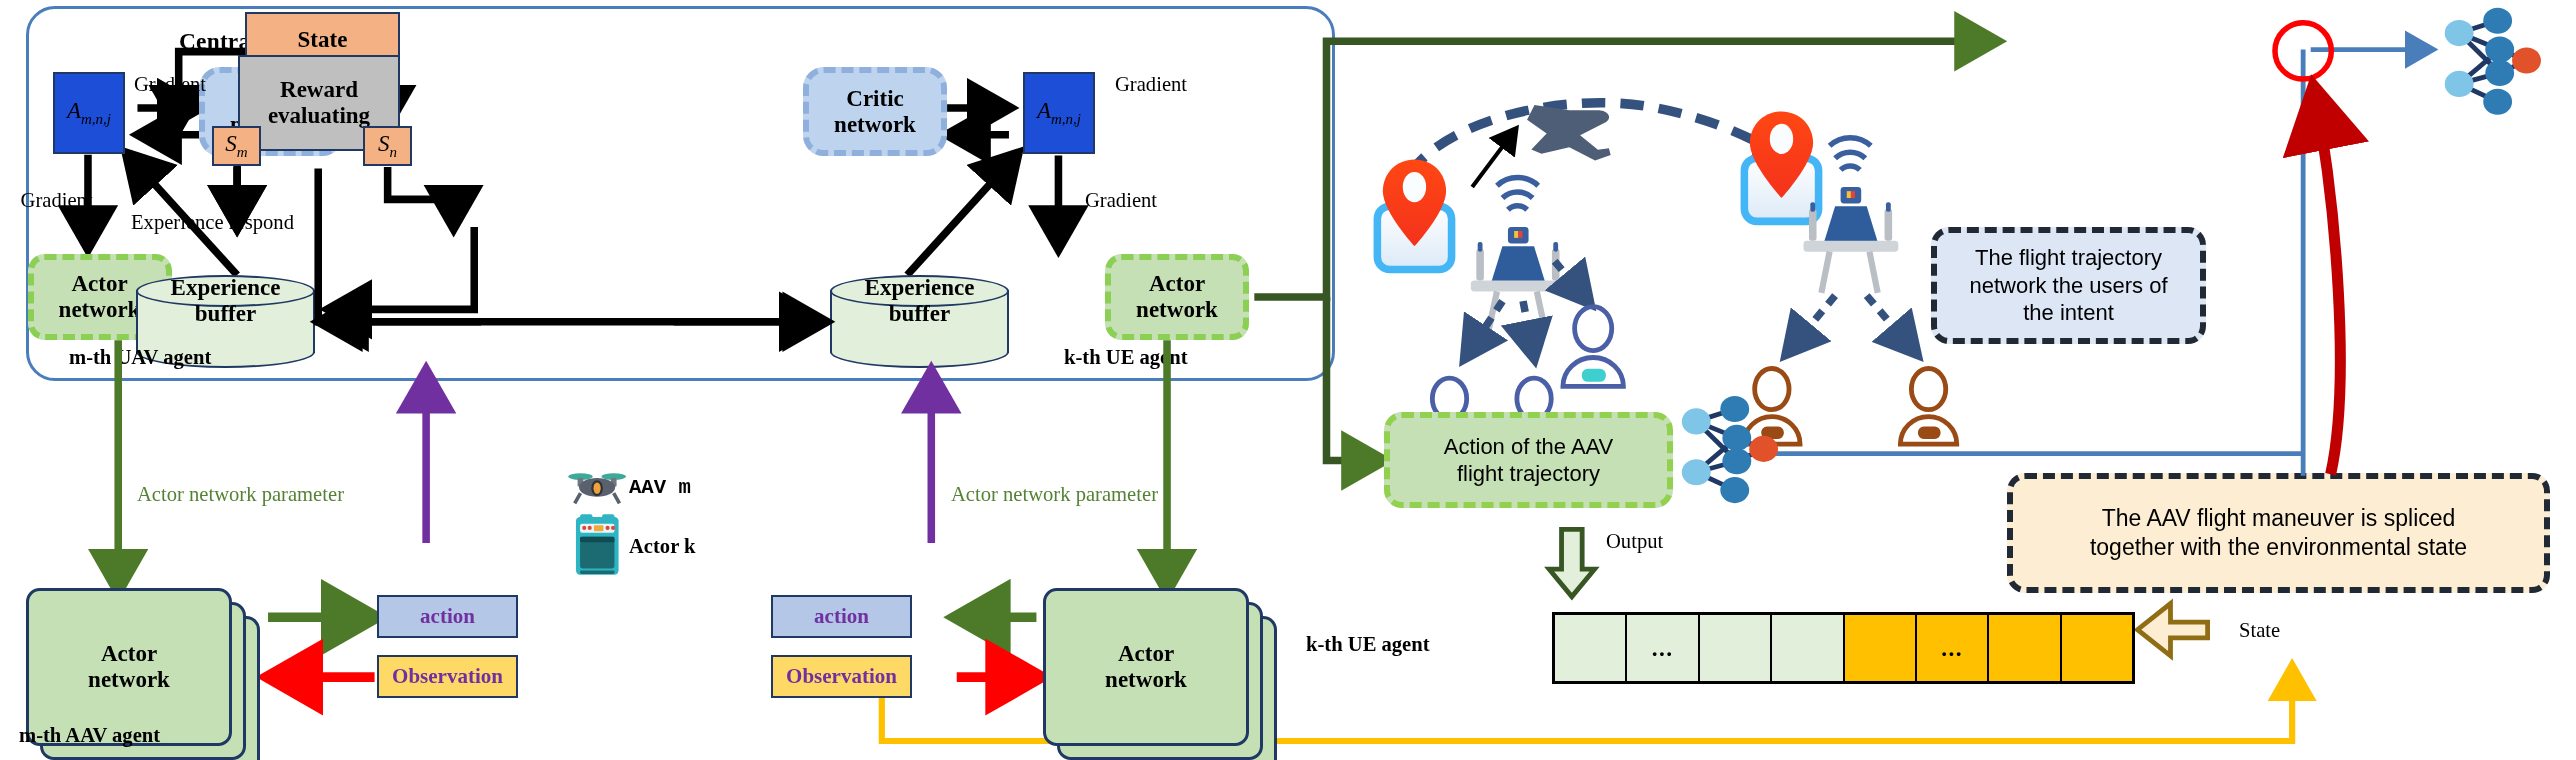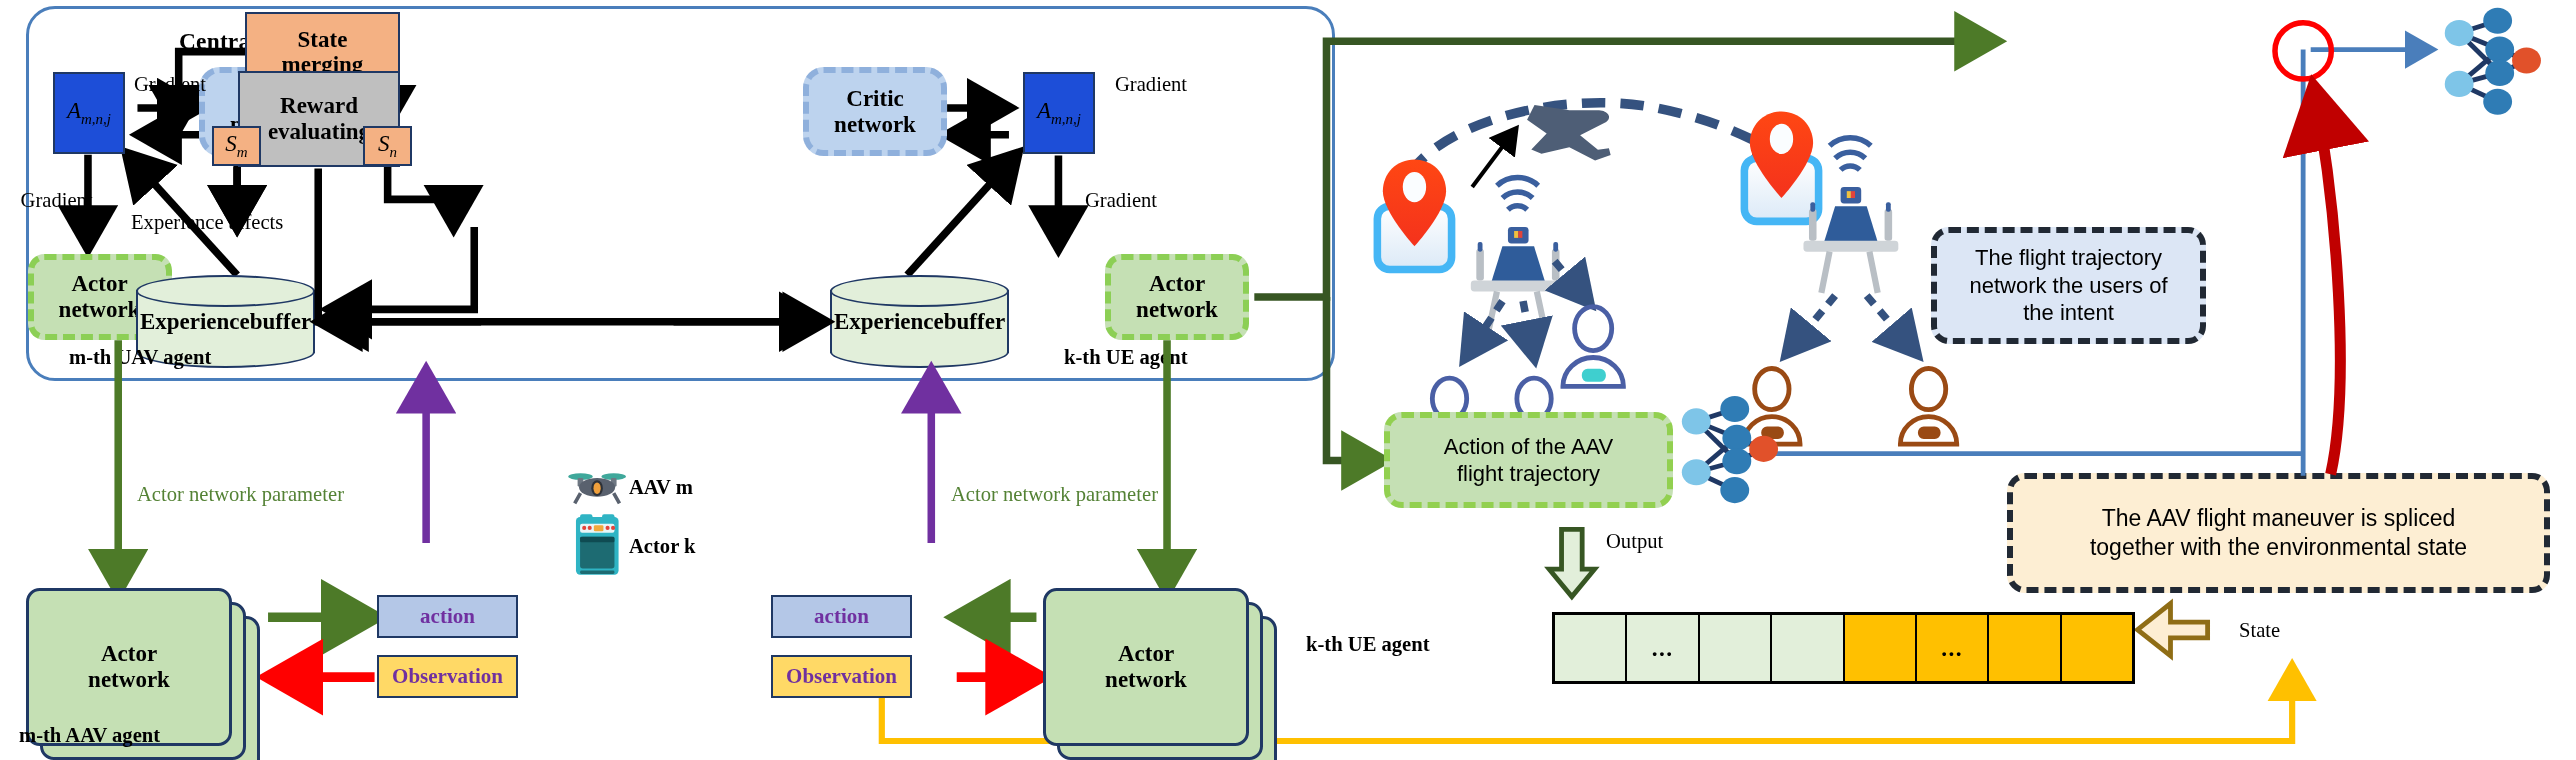--- a/index.html
+++ b/index.html
@@ -51,22 +51,22 @@
   
   .cyl { position:absolute; }
   .cyl .body { position:absolute; left:0; right:0; top:15px; bottom:15px;
                background:#e2efda; border-left:2.7px solid #1f3864;
                border-right:2.7px solid #1f3864; }
   .cyl .top { position:absolute; left:0; right:0; top:0; height:32px;
               background:#e2efda; border:2.7px solid #1f3864; border-radius:50%; }
   .cyl .bot { position:absolute; left:0; right:0; bottom:0; height:32px;
               background:#e2efda; border:2.7px solid #1f3864; border-radius:50%;
               clip-path: inset(50% -4.1px -4.1px -4.1px); }
-  .cyl .txt { position:absolute; inset:0; display:flex; flex-direction:row;
-              align-items:center; justify-content:center; font-weight:bold;
+  .cyl .txt { position:absolute; inset:0; display:flex; flex-direction:column;
+              align-items:center; font-weight:bold;
               font-size:23px; line-height:1.12; color:#000; }
 
   
   .stack { position:absolute; }
   .stack .sheet { position:absolute; background:#c5e0b4; border:3.4px solid #1f3864;
                   border-radius:13.7px; }
   .stack .s3 { left:27.5px; top:27.5px; width:206px; height:158px; }
   .stack .s2 { left:13.7px; top:13.7px; width:206px; height:158px; }
   .stack .s1 { left:0;    top:0;    width:206px; height:158px;
                display:flex; align-items:center; justify-content:center;
@@ -176,21 +176,21 @@
   <div class="node box-critic" style="left:199px; top:67px; width:144px; height:89px; flex-direction:column;">
     <span>Critic</span>
     <span>network</span>
   </div>
 
   <div class="node box-state" style="left:245px; top:12.4px; width:155px; height:79px; flex-direction:column;">
     <span>State</span>
     <span>merging</span>
   </div>
 
-  <div class="node box-reward" style="left:238px; top:71px; width:162px; height:96px; flex-direction:column;text-align:right;">
+  <div class="node box-reward" style="left:238px; top:55px; width:162px; height:96px; flex-direction:column;text-align:right;">
     <span>Reward</span>
     <span>evaluating</span>
   </div>
 
   <div class="node box-S" style="left:212px; top:126px; width:49px; height:40px;">
     <span><i>S</i><span class="sub">m</span></span>
   </div>
 
   <div class="node box-S" style="left:363px; top:126px; width:49px; height:40px;">
     <span><i>S</i><span class="sub">n</span></span>
@@ -254,21 +254,21 @@
 
     <polyline points="700,330 700,420 480,420" fill="none" stroke="#000" stroke-width="0"></polyline>
 
     <polyline points="690,330 690,450 480,450" fill="none" stroke="#000" stroke-width="11" marker-end="url(#mk-black)"></polyline>
   </svg>
 
   <div class="node label-txt" style="left:134px; top:72px; width:137px; height:25px; justify-content:flex-start;">Gradient</div>
   <div class="node label-txt" style="left:20.6px; top:188px; width:137px; height:25px; justify-content:flex-start;">Gradient</div>
   <div class="node label-txt" style="left:1115px; top:72px; width:137px; height:25px; justify-content:flex-start;">Gradient</div>
   <div class="node label-txt" style="left:1085px; top:188px; width:137px; height:25px; justify-content:flex-start;">Gradient</div>
-  <div class="node label-txt" style="left:131px; top:210px; width:220px; height:25px; justify-content:flex-start;">Experience affects</div>
+  <div class="node label-txt" style="left:131px; top:210px; width:220px; height:25px; justify-content:flex-start;">Experience respond</div>
   <div class="node label-bold" style="left:69px; top:344px; width:206px; height:26px; justify-content:flex-start;">m-th UAV agent</div>
   <div class="node label-bold" style="left:1064px; top:344px; width:206px; height:26px; justify-content:flex-start;">k-th UE agent</div>
 
   <svg class="layer" viewBox="0 0 3748 1107" width="2576" height="761">
 
     <line x1="172" y1="495" x2="172" y2="860" stroke="#4d7a28" stroke-width="11" marker-end="url(#mk-green)"></line>
     <line x1="1698" y1="495" x2="1698" y2="860" stroke="#4d7a28" stroke-width="11" marker-end="url(#mk-green)"></line>
 
     <line x1="620" y1="790" x2="620" y2="540" stroke="#7030a0" stroke-width="11" marker-end="url(#mk-purple)"></line>
     <line x1="1355" y1="790" x2="1355" y2="540" stroke="#7030a0" stroke-width="11" marker-end="url(#mk-purple)"></line>
@@ -342,21 +342,21 @@
       <circle cx="12" cy="20" r="3" fill="#e2443a"></circle>
         <circle cx="20" cy="20" r="3" fill="#e2443a"></circle>
       <rect x="26" y="16" width="14" height="9" rx="2" fill="#f0a93c"></rect>
       <circle cx="46" cy="20" r="3" fill="#e2443a"></circle>
         <circle cx="54" cy="20" r="3" fill="#e2443a"></circle>
       <rect x="6" y="33" width="50" height="46" rx="4" fill="#1d6b72"></rect>
       <rect x="6" y="33" width="50" height="8" rx="2" fill="#0f4b52"></rect>
       <rect x="6" y="82" width="50" height="5" rx="2" fill="#1d6b72"></rect>
     </g>
   </svg>
-  <div class="node label-bold" style="left:629px; top:474px; width:151px; height:26px; justify-content:flex-start;">AAV m</div>
+  <div class="node label-bold" style="left:629px; top:474px; width:151px; height:26px; justify-content:flex-start;font-family:Liberation Mono, monospace;">AAV m</div>
   <div class="node label-bold" style="left:629px; top:533px; width:151px; height:26px; justify-content:flex-start;">Actor k</div>
 
   <svg class="layer" viewBox="0 0 3748 1107" width="2576" height="761">
 
     <path d="M2030,305 C2040,190 2250,130 2400,155 C2510,175 2560,210 2620,238" fill="none" stroke="#35527f" stroke-width="14" stroke-dasharray="34 22" marker-end="url(#mk-dkblue)"></path>
 
     <g transform="translate(2238,118) rotate(22)">
       <path d="M8,34 L58,22 L98,6 C110,2 120,8 114,18 L86,50 L118,60 L132,52 L138,60 L120,76
                L78,72 L44,96 L28,96 L40,66 L6,58 Z" fill="#4e5e76"></path>
     </g>

